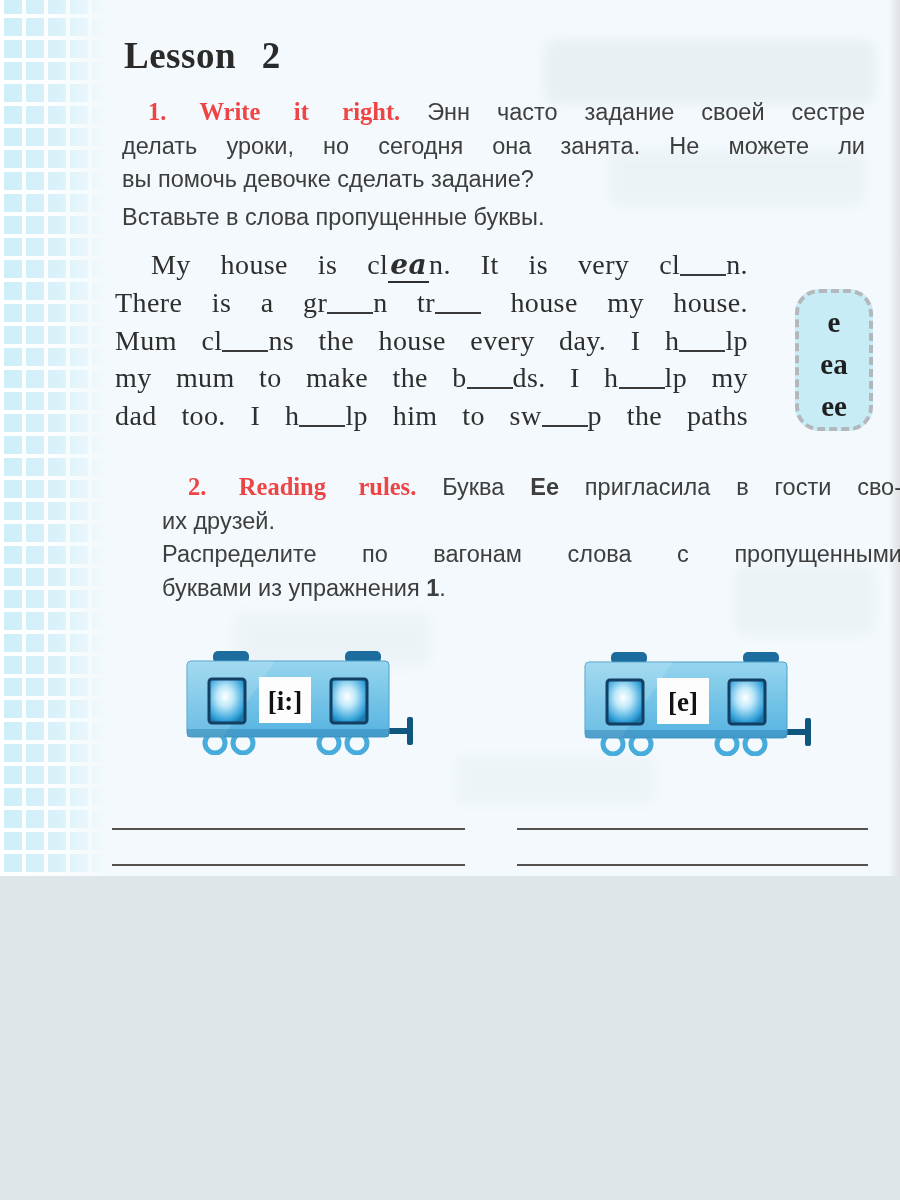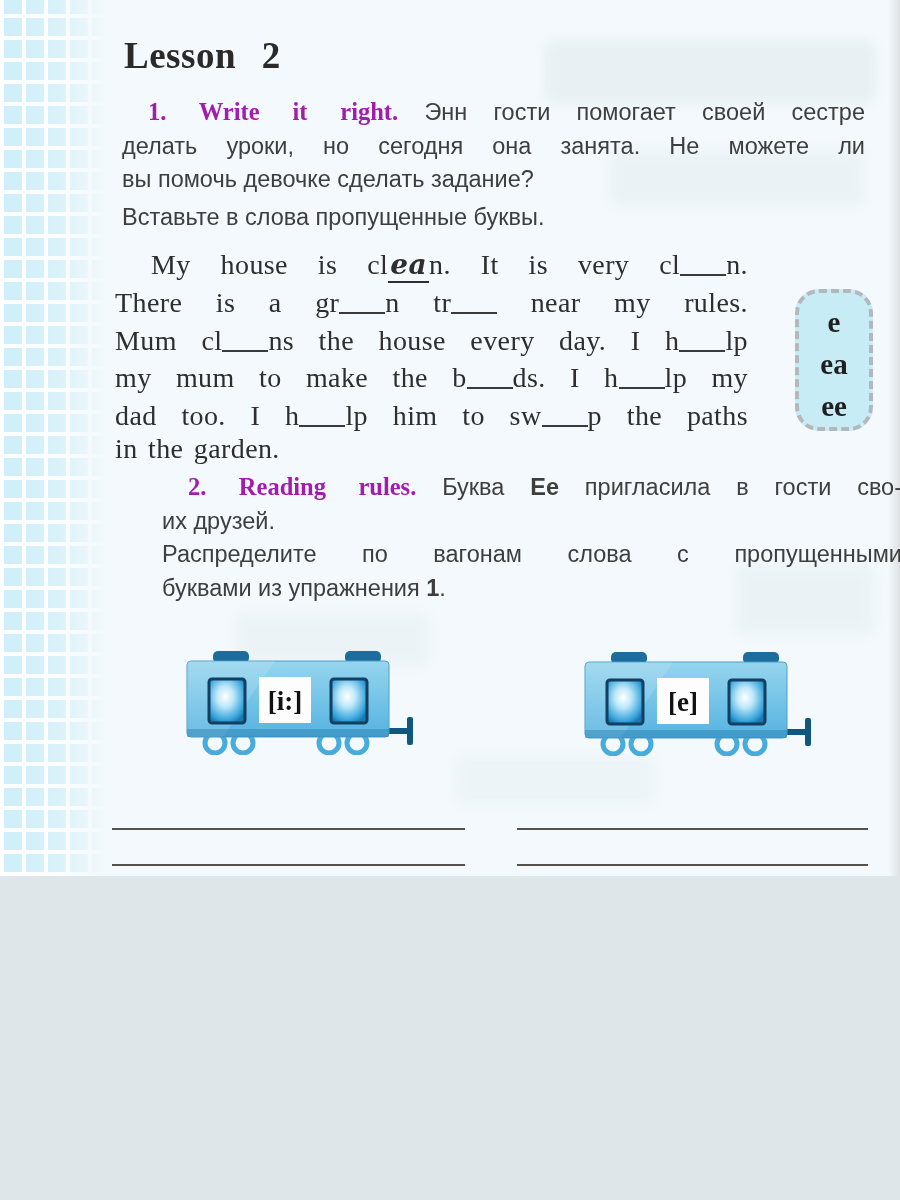--- a/index.html
+++ b/index.html
@@ -18,21 +18,21 @@
 
   .title{position:absolute;left:124px;top:34px;font-family:"Liberation Serif",serif;
     font-weight:700;font-size:37px;color:#2a2a2a;letter-spacing:.5px;word-spacing:16px;}
 
   .rus{font-size:23.5px;line-height:33.5px;color:#3e3e3e;font-family:"Liberation Sans",sans-serif;}
   .eng{font-size:28px;line-height:32.8px;color:#2e2e2e;font-family:"Liberation Serif",serif;
        letter-spacing:.4px;word-spacing:3px;}
   .line{display:block;}
   .line.just{text-align:justify;text-align-last:justify;}
   .line.left{text-align:left;text-align-last:left;}
-  .head{font-family:"Liberation Serif",serif;font-weight:700;color:#a21caf;
+  .head{font-family:"Liberation Serif",serif;font-weight:700;color:#ef4444;
         word-spacing:7px;font-size:24.5px;}
   .bold{font-weight:700;}
   .hand{font-family:"DejaVu Serif",serif;font-style:italic;font-weight:600;
         border-bottom:2px solid #2e2e2e;padding:0 2px;}
   .blank{display:inline-block;width:46px;height:1em;border-bottom:2px solid #3a3a3a;
          vertical-align:baseline;transform:translateY(2px);}
 
   #ex1-intro{position:absolute;left:122px;top:95px;width:743px;}
   #instruction{position:absolute;left:122px;top:201px;width:743px;}
   #eng-par{position:absolute;left:115px;top:244px;width:633px;}
@@ -75,34 +75,33 @@
   <div class="ghost" style="left:610px;top:150px;width:255px;height:56px;opacity:.07"></div>
   <div class="ghost" style="left:735px;top:565px;width:140px;height:70px;opacity:.07"></div>
   <div class="ghost" style="left:235px;top:612px;width:195px;height:55px;opacity:.06"></div>
   <div class="ghost" style="left:455px;top:755px;width:200px;height:50px;opacity:.05"></div>
   <div class="ghost" style="left:88px;top:1022px;width:110px;height:85px;opacity:.08"></div>
   <div class="ghost" style="left:305px;top:1042px;width:290px;height:55px;opacity:.06"></div>
 
   <div class="title">Lesson 2</div>
 
   <div id="ex1-intro" class="rus">
-      <div class="line just" style="text-indent: 26px;"><span class="head">1. Write it right.</span><span class="t"> Энн гости помогает своей сестре</span></div>
+      <div class="line just" style="text-indent: 26px;"><span class="head">1. Write it right.</span><span class="t"> Энн часто задание своей сестре</span></div>
       <div class="line just"><span class="t">делать уроки, но сегодня она занята. Не можете ли</span></div>
       <div class="line left"><span class="t">вы помочь девочке сделать задание?</span></div>
     </div>
 
   <div id="instruction" class="rus line left">Вставьте в слова пропущенные буквы.</div>
 
   <div id="eng-par" class="eng">
       <div class="line just" style="text-indent: 36px;"><span class="t">My house is cl</span><span class="hand">ea</span><span class="t">n. It is very cl</span><span class="blank"></span><span class="t">n.</span></div>
-      <div class="line just"><span class="t">There is a gr</span><span class="blank"></span><span class="t">n tr</span><span class="blank"></span><span class="t"> near my rules.</span></div>
+      <div class="line just"><span class="t">There is a gr</span><span class="blank"></span><span class="t">n tr</span><span class="blank"></span><span class="t"> house my house.</span></div>
       <div class="line just"><span class="t">Mum cl</span><span class="blank"></span><span class="t">ns the house every day. I h</span><span class="blank"></span><span class="t">lp</span></div>
       <div class="line just"><span class="t">my mum to make the b</span><span class="blank"></span><span class="t">ds. I h</span><span class="blank"></span><span class="t">lp my</span></div>
       <div class="line just"><span class="t">dad too. I h</span><span class="blank"></span><span class="t">lp him to sw</span><span class="blank"></span><span class="t">p the paths</span></div>
-      <div class="line left"><span class="t">in the garden.</span></div>
     </div>
 
   <div class="hintbox">
     <div class="hint-letter">e</div>
     <div class="hint-letter">ea</div>
     <div class="hint-letter">ee</div>
   </div>
 
   <div id="ex2" class="rus">
       <div class="line just" style="text-indent: 26px;"><span class="head">2. Reading rules.</span><span class="t"> Буква </span><span class="bold">Ее</span><span class="t"> пригласила в гости сво-</span></div>

